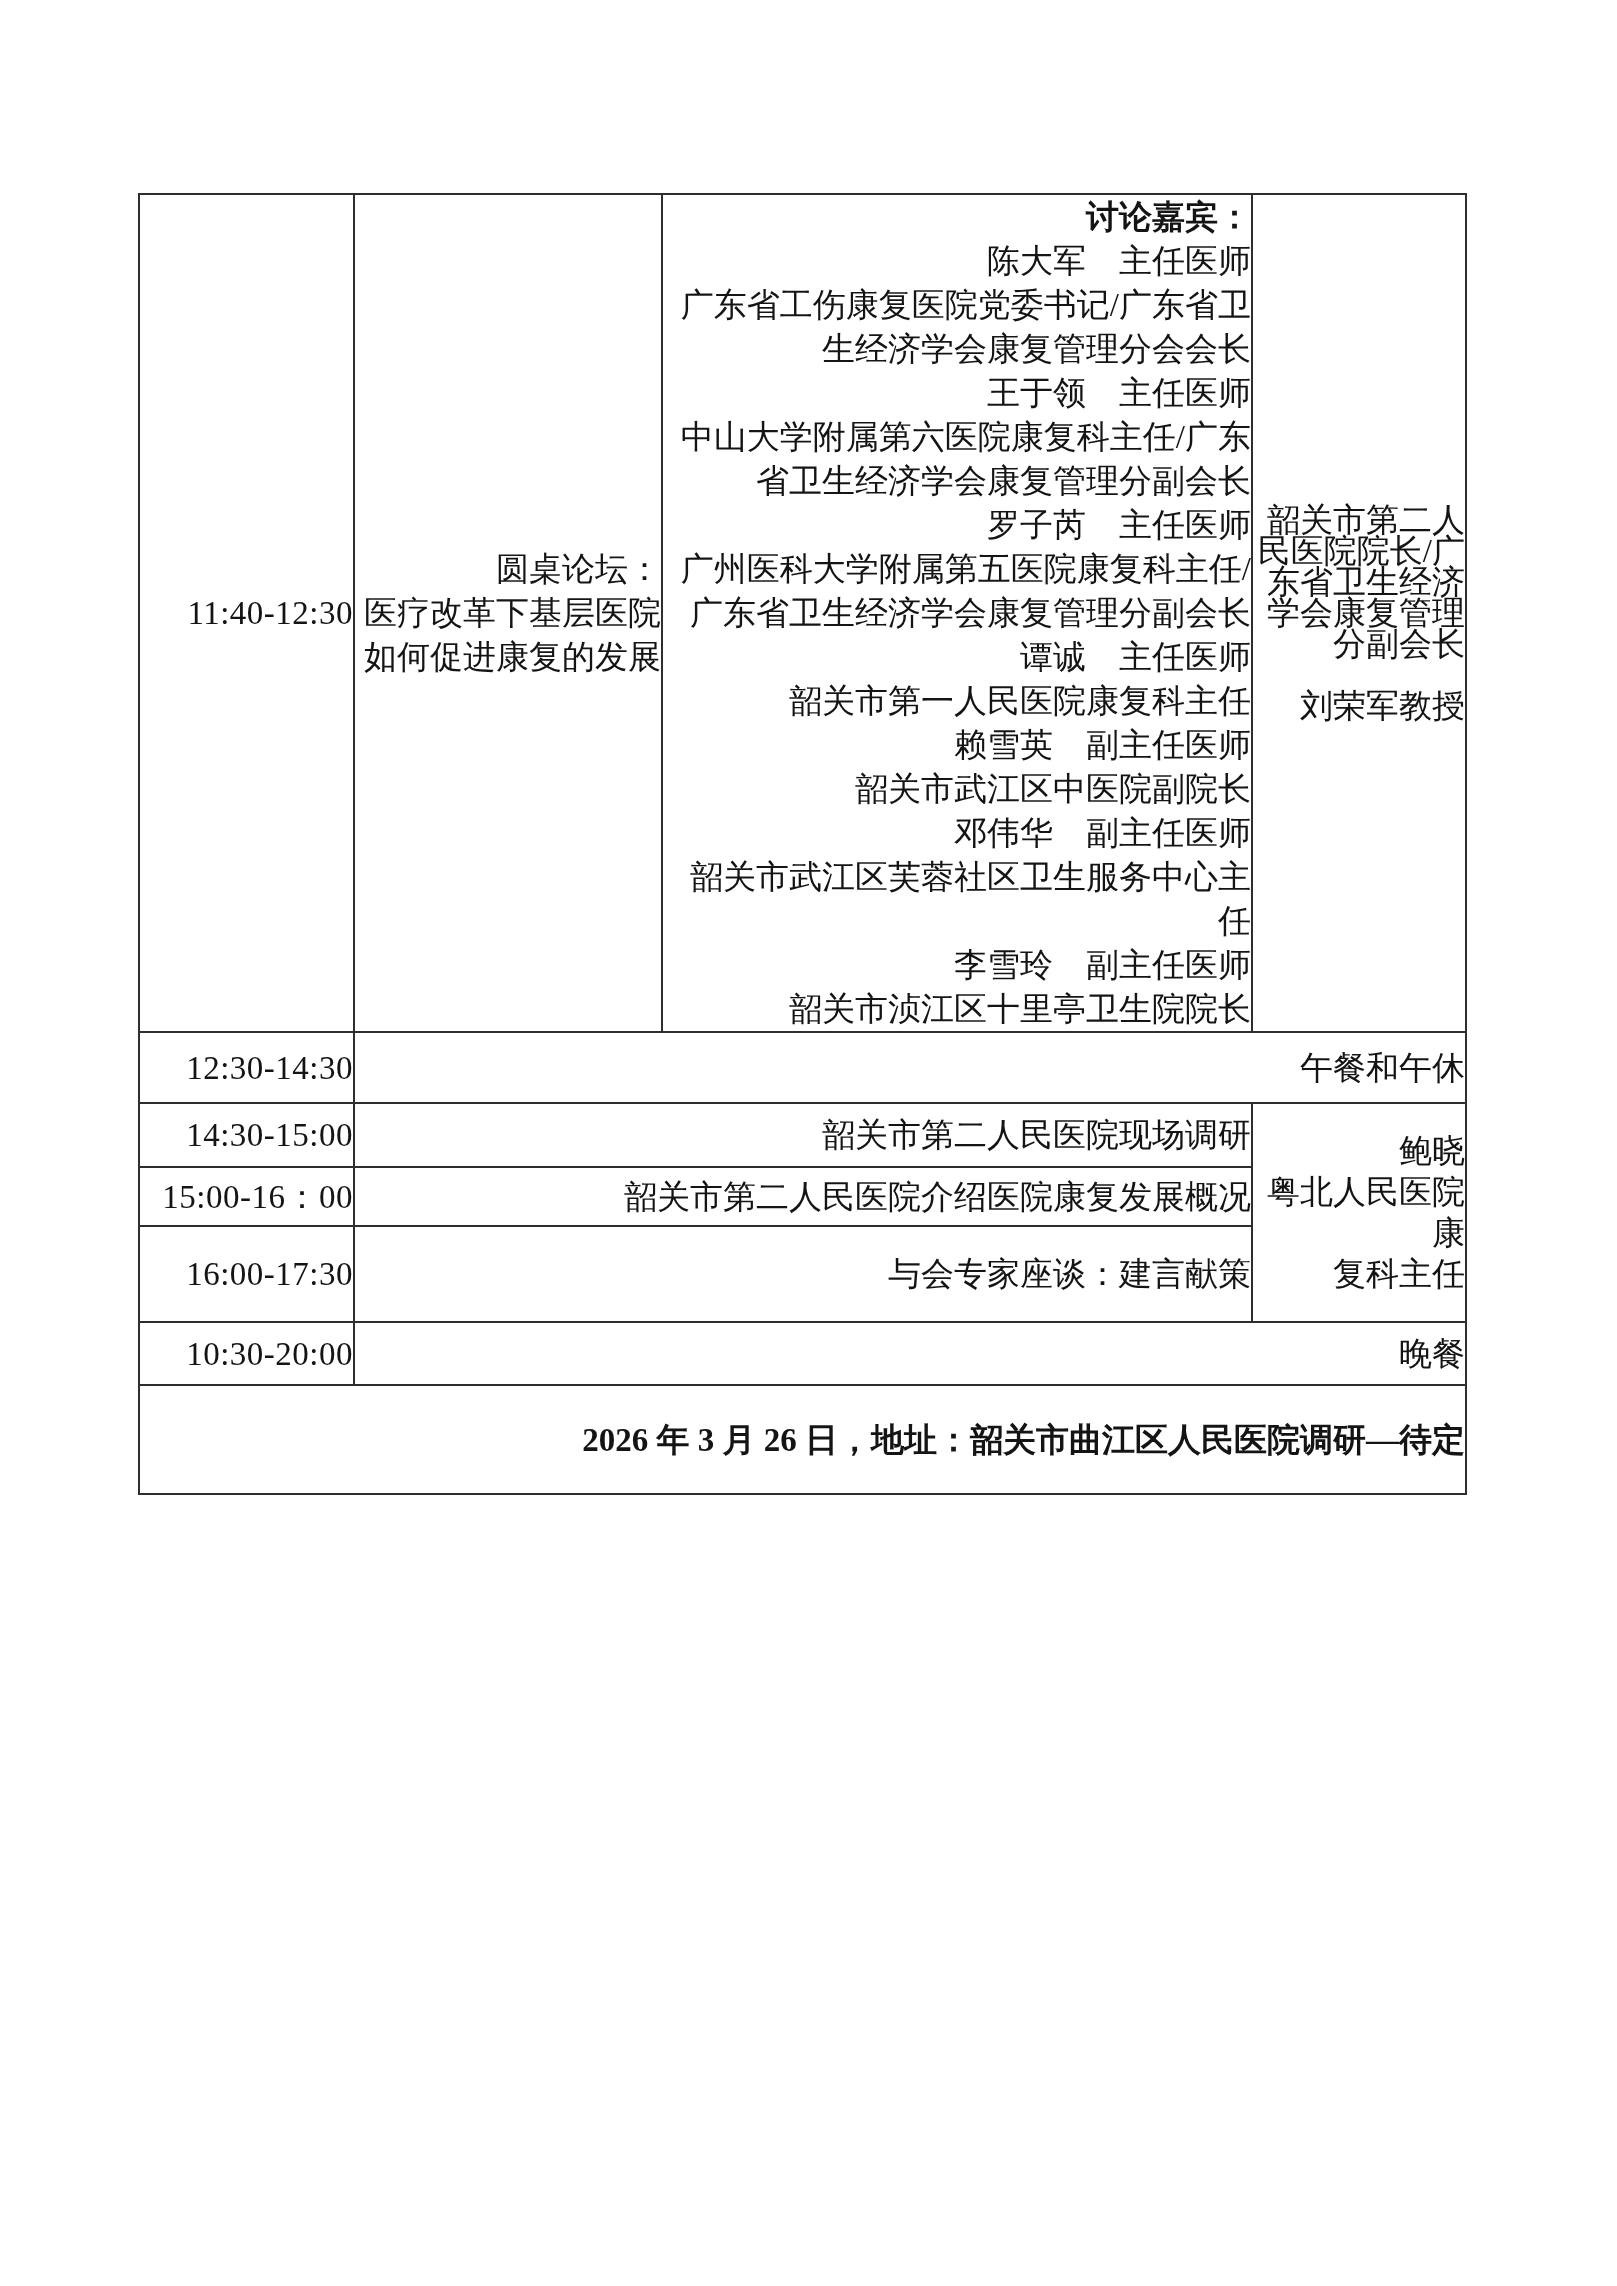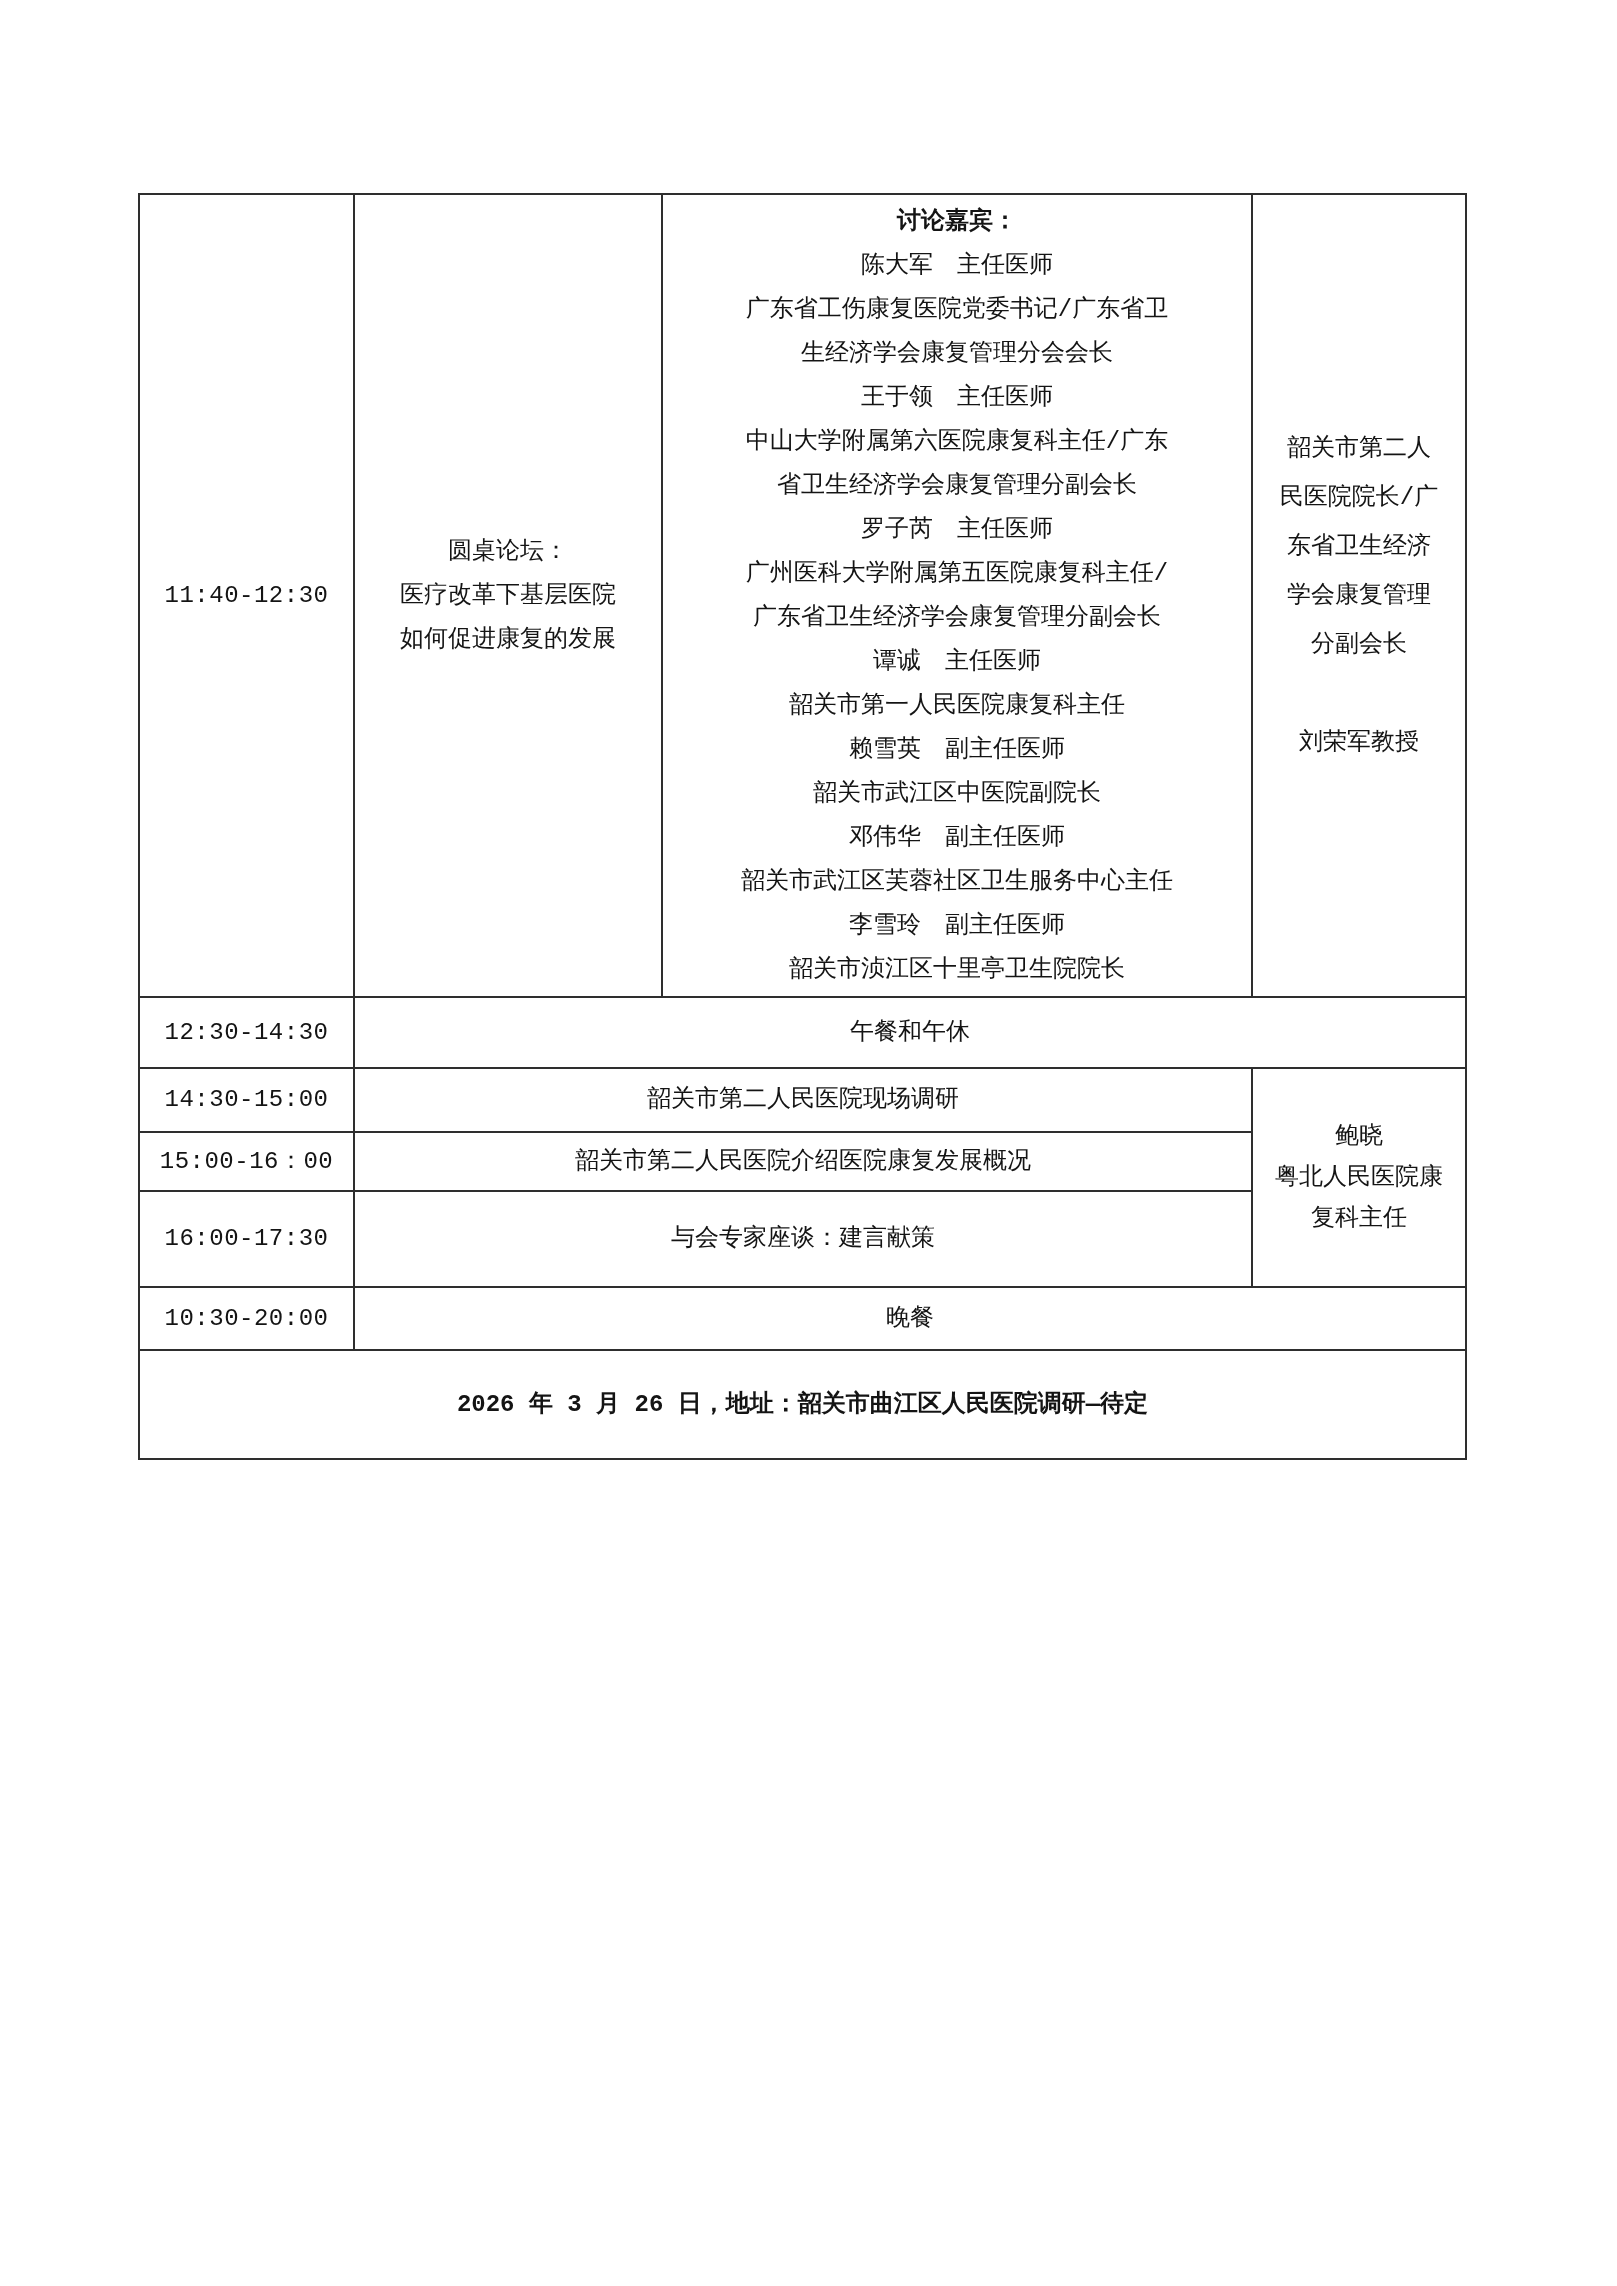--- a/index.html
+++ b/index.html
@@ -20,40 +20,39 @@
     left: 138px;
     top: 193px;
     width: 1327px;
     border-collapse: collapse;
     table-layout: fixed;
   }
   table.agenda td {
     border: 2.7px solid #2e2e2e;
     padding: 0;
     vertical-align: middle;
-    text-align: center;
-    font-size: 24px;
+    text-align: right;
+    font-size: 33px;
     line-height: 44px;
     color: #141414;
-    font-family: Liberation Mono, monospace;
   }
   td.time {
     font-size: 33px;
     letter-spacing: 0.5px;
     white-space: nowrap;
   }
   .multiline {
     white-space: pre-line;
   }
   td.guests-cell .guests-header {
     font-weight: bold;
     line-height: 44px;
   }
   td.host-cell .multiline {
-    line-height: 49px;
+    line-height: 31px;
   }
   td.session-cell .multiline {
     line-height: 44px;
   }
   
   td.lunch-cell   { padding-left: 51px; }
   td.visit-cell   { padding-left: 261px; margin-top: 17px; }
   td.intro-cell   { padding-left: 261px; border-radius: 28px; }
   td.seminar-cell { padding-left: 261px; margin-left: 12px; }
   td.dinner-cell  { padding-left: 257px; }

